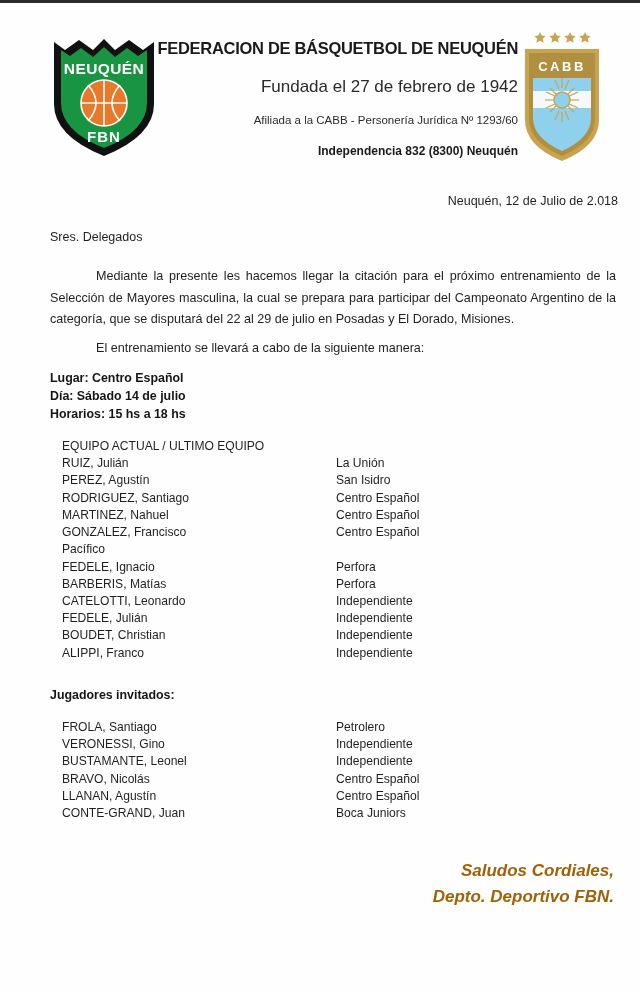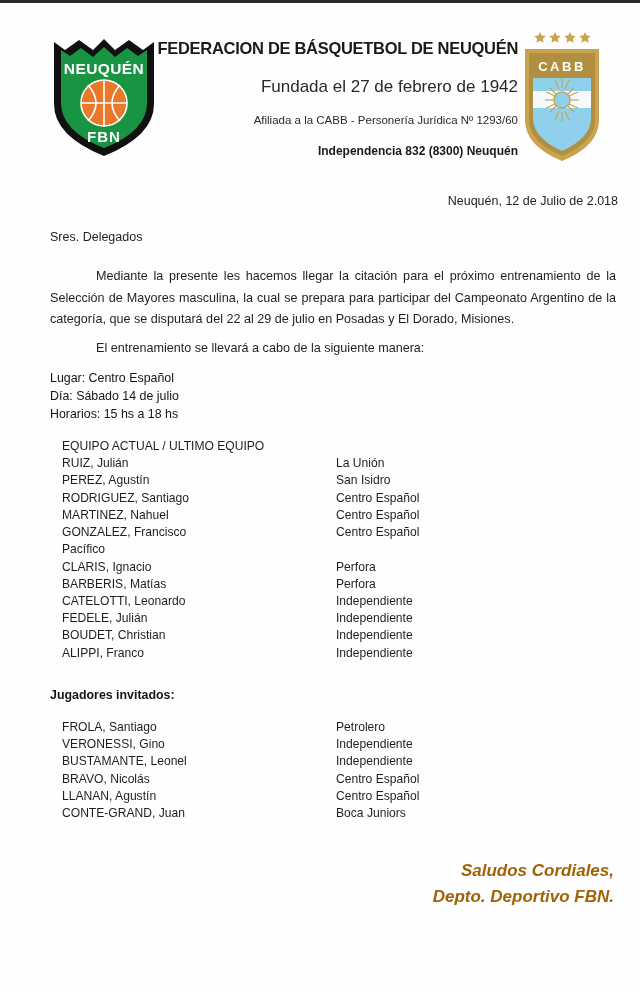--- a/index.html
+++ b/index.html
@@ -117,21 +117,21 @@
     line-height: 1.7;
     text-indent: 46px;
     color: #1f1f1f;
   }
 
   .details {
     position: absolute;
     top: 370px;
     left: 50px;
     font-size: 12.4px;
-    font-weight: normal;
+    font-weight: bold;
     line-height: 1.44;
     color: #151515;
   }
   .details div { white-space: nowrap; }
 
   
   .roster {
     position: absolute;
     top: 438px;
     left: 62px;
@@ -284,21 +284,21 @@
       <span class="col-team">Centro Español</span>
     </div>
     <div class="roster-row">
       <span class="col-name">GONZALEZ, Francisco</span>
       <span class="col-team">Centro Español</span>
     </div>
     <div class="roster-row">
       <span class="col-team">Pacífico</span>
     </div>
     <div class="roster-row">
-      <span class="col-name">CLARIS, Ignacio</span>
+      <span class="col-name">FEDELE, Ignacio</span>
       <span class="col-team">Perfora</span>
     </div>
     <div class="roster-row">
       <span class="col-name">BARBERIS, Matías</span>
       <span class="col-team">Perfora</span>
     </div>
     <div class="roster-row">
       <span class="col-name">CATELOTTI, Leonardo</span>
       <span class="col-team">Independiente</span>
     </div>

